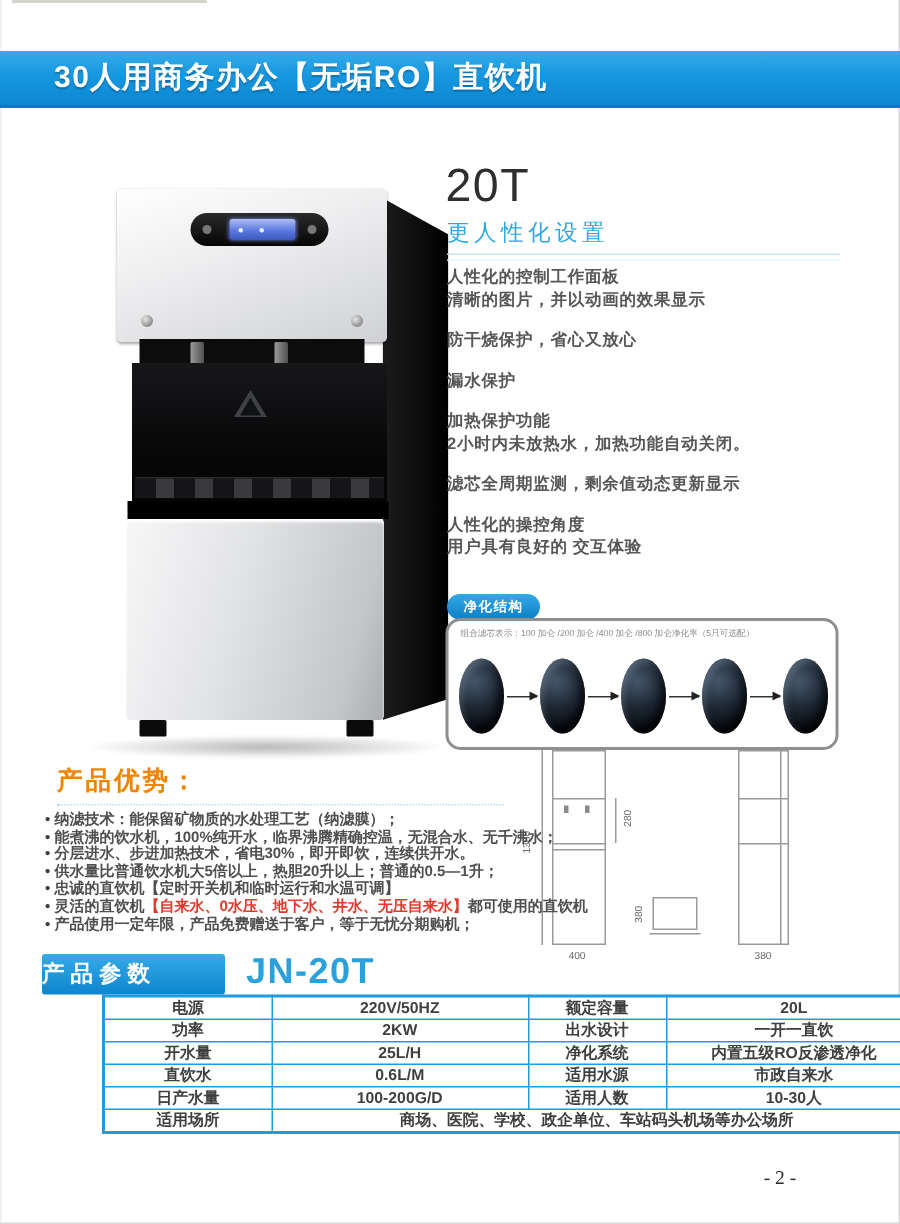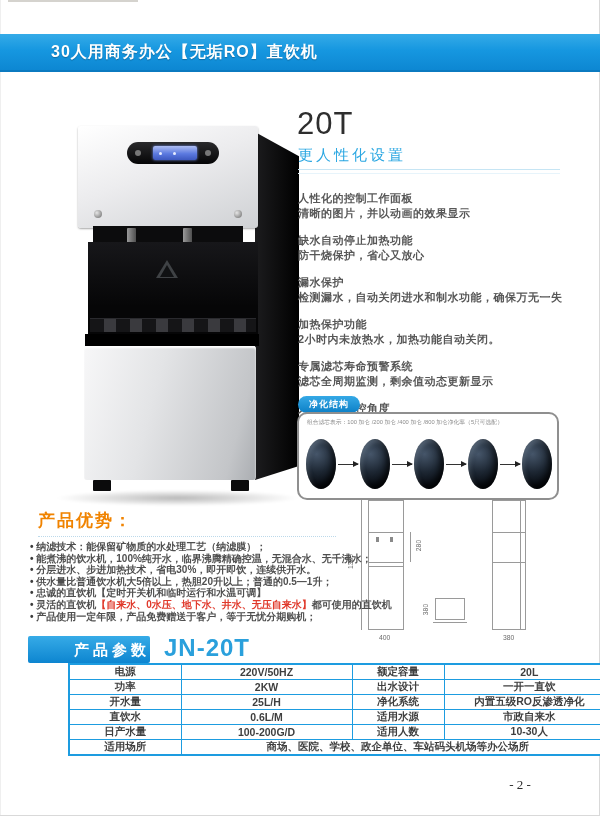--- a/index.html
+++ b/index.html
@@ -11,22 +11,22 @@
   }
   .artifact-line { position:absolute; left:8px; top:0; width:130px; height:2px; background:#b9b5ae; opacity:.6; }
 
   
   .header-bar {
     position:absolute; left:0; top:34px; width:600px; height:38px;
     background:linear-gradient(180deg,#35abe8 0%, #1697e0 45%, #0d87d2 100%);
     border-bottom:2px solid #0b7ac0;
   }
   .header-bar .title {
-    position:absolute; left:51px; top:0; line-height:36px;
-    color:#fff; font-size:16px; font-weight:bold; letter-spacing:1px;
+    position:absolute; left:36px; top:0; line-height:36px;
+    color:#fff; font-size:20px; font-weight:bold; letter-spacing:1px;
     text-shadow:0 1px 1px rgba(0,0,0,.25);
   }
 
   
   .photo { position:absolute; left:55px; top:98px; width:245px; height:415px; }
   .m-side {
     position:absolute; left:200px; top:34px; width:44px; height:348px;
     background:linear-gradient(90deg,#1c1c1e,#000);
     clip-path:polygon(0 0, 100% 7%, 100% 96%, 0 100%);
   }
@@ -81,21 +81,21 @@
     position:absolute; left:0px; top:392px; width:245px; height:16px;
     background:radial-gradient(ellipse at center, rgba(0,0,0,.28) 0%, rgba(0,0,0,0) 70%);
     filter:blur(1px);
   }
 
   
   .model-name { position:absolute; left:297px; top:106px; font-size:31px; color:#2e2e2e; letter-spacing:1px; }
   .subtitle { position:absolute; left:298px; top:146px; font-size:15px; font-weight:normal; color:#2ba7e2; letter-spacing:3px; }
   .rule1 { position:absolute; left:298px; top:169px; width:262px; height:1px; background:#c6e5f4; }
   .rule2 { position:absolute; left:298px; top:173px; width:262px; height:1px; background:#e7f4fb; }
-  .features { position:absolute; left:298px; top:178px; width:270px;margin-top:13px; }
+  .features { position:absolute; left:298px; top:178px; width:270px; }
   .feature { margin-bottom:12px; }
   .feature p { font-size:11px; font-weight:bold; color:#575757; line-height:15px; letter-spacing:.5px; }
 
   
   .pur-badge {
     position:absolute; left:298px; top:396px; padding:2px 11px;
     background:linear-gradient(180deg,#35a9e6,#0c7fc6); border-radius:10px;
     color:#fff; font-size:9px; font-weight:bold; letter-spacing:1px;
   }
   .pur-box {
@@ -134,21 +134,21 @@
   .adv-list { position:absolute; left:30px; top:541px; width:336px; list-style:none; }
   .adv-list li { font-size:10px; font-weight:bold; color:#4f4f4f; line-height:11.6px; white-space:nowrap; letter-spacing:0; }
   .adv-list li:before { content:"• "; color:#3c3c3c; }
   .adv-red { color:#e0392b; }
 
   
   .param-tab {
     position:absolute; left:28px; top:636px; width:122px; height:27px;
     background:linear-gradient(180deg,#36abe7,#0d85d0); border-radius:2px;
     color:#fff; font-size:15px; font-weight:bold; letter-spacing:4px;
-    text-align:right; line-height:27px;
+    text-align:left; line-height:27px;
   }
   .param-model { position:absolute; left:164px; top:634px; font-size:24px; font-weight:bold; color:#2aa0dc; letter-spacing:1px; }
   .param-table {
     position:absolute; left:28px; top:663px; width:546px;
     border-collapse:collapse; table-layout:fixed;margin-left:40px;
   }
   .param-table td {
     border:1px solid #1d9ce0; font-size:10.5px; color:#3f3f3f;
     text-align:center; height:14px; padding:0 2px; font-weight:bold;
     background:#fff;
@@ -202,33 +202,30 @@
   <div class="subtitle">更人性化设置</div>
   <div class="rule1"></div>
   <div class="rule2"></div>
 
   <div class="features">
     <div class="feature">
       <p>人性化的控制工作面板</p>
       <p>清晰的图片，并以动画的效果显示</p>
     </div>
     <div class="feature">
-      <p>缺水自动停止加热功能</p>
       <p>防干烧保护，省心又放心</p>
     </div>
     <div class="feature">
       <p>漏水保护</p>
-      <p>检测漏水，自动关闭进水和制水功能，确保万无一失</p>
     </div>
     <div class="feature">
       <p>加热保护功能</p>
       <p>2小时内未放热水，加热功能自动关闭。</p>
     </div>
     <div class="feature">
-      <p>专属滤芯寿命预警系统</p>
       <p>滤芯全周期监测，剩余值动态更新显示</p>
     </div>
     <div class="feature">
       <p>人性化的操控角度</p>
       <p>用户具有良好的 交互体验</p>
     </div>
   </div>
 
   <div class="pur-badge">净化结构</div>
   <div class="pur-box">

